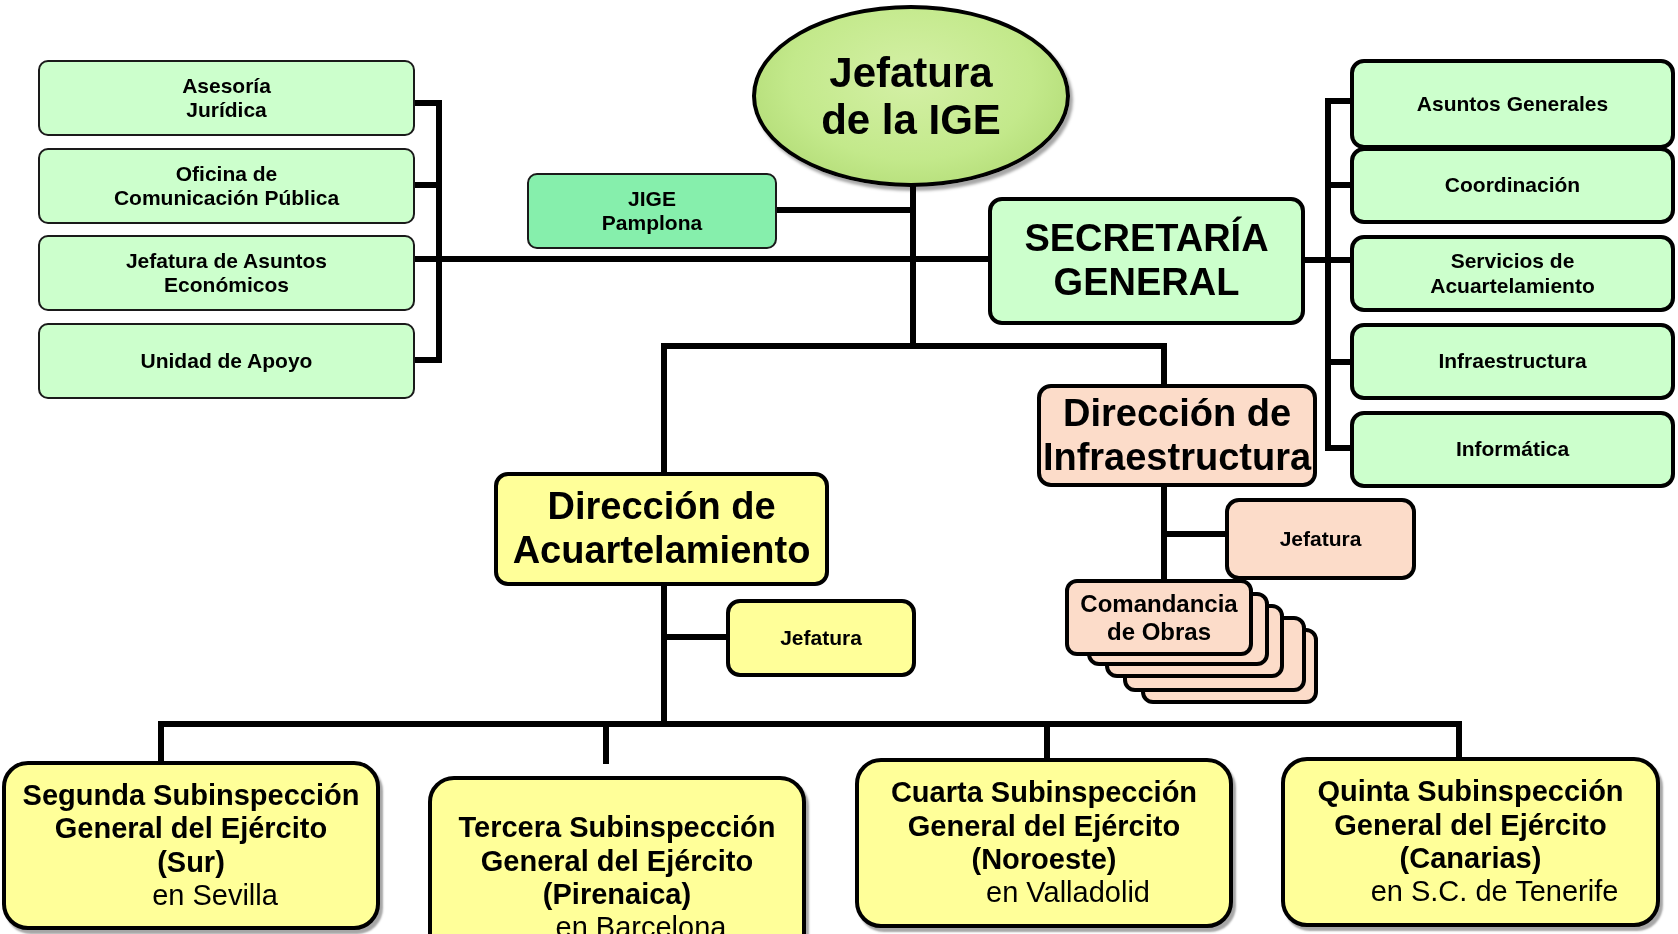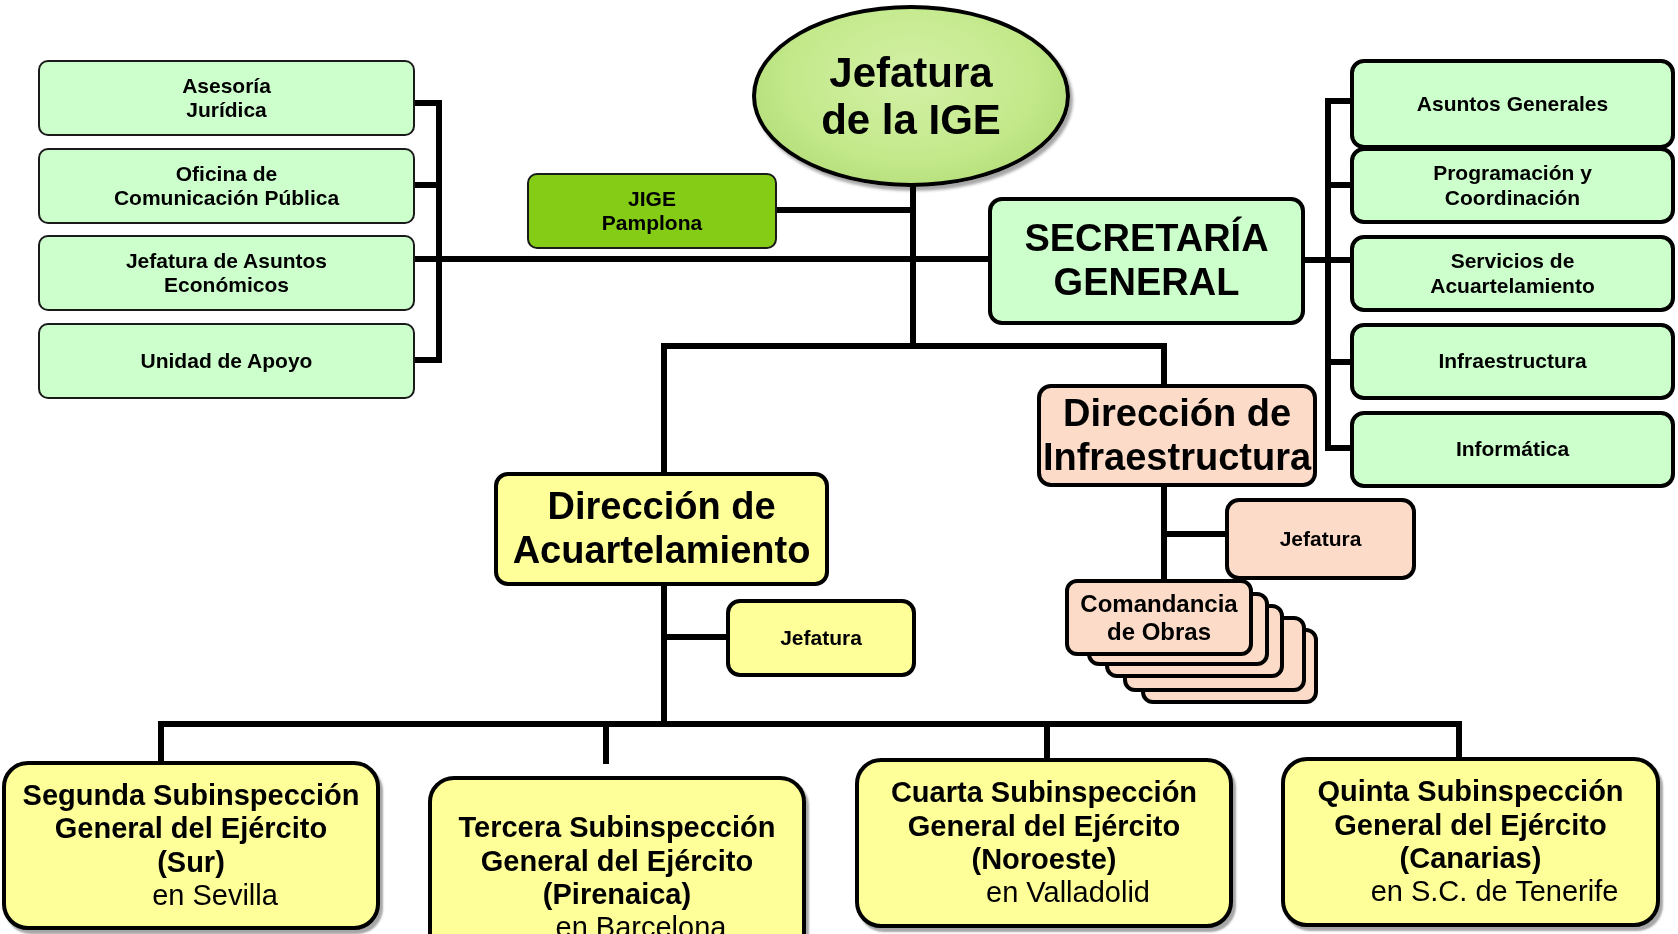--- a/index.html
+++ b/index.html
@@ -4,21 +4,21 @@
   <style>
     html, body { margin:0; padding:0; background:#ffffff; }
     body { width:1678px; height:934px; position:relative; overflow:hidden;
            font-family:"Liberation Sans", sans-serif; color:#000; }
     #lines { position:absolute; left:0; top:0; width:1678px; height:934px; }
     .box { position:absolute; box-sizing:border-box; display:flex; flex-direction:column;
            align-items:center; justify-content:center; text-align:center;
            font-weight:bold; line-height:1.15; }
     .green { background:#ccffcc; border:2px solid #1a1a1a; border-radius:10px; }
     .green.thick { border:4px solid #000; border-radius:14px; }
-    .dkgreen { background:#84cc16; border:2px solid #1a1a1a; border-radius:10px; }
+    .dkgreen { background:#86efac; border:2px solid #1a1a1a; border-radius:10px; }
     .yellow { background:#ffff99; border:4px solid #000; border-radius:14px; }
     .salmon { background:#fcdcc9; border:4px solid #000; border-radius:14px; }
     .bottom { border-radius:26px; box-shadow:3px 4px 2px rgba(0,0,0,0.35); }
     .t26 { font-size:21px; }
     .t28 { font-size:29px; }
     .t38 { font-size:38px; }
     .t24 { font-size:24px; }
     .reg { font-weight:normal;margin-left:48px; }
     .ellipse { position:absolute; left:752px; top:5px; width:318px; height:182px; box-sizing:border-box;
                border:4px solid #000; border-radius:50%;
@@ -98,21 +98,20 @@
 
 <div class="box green thick t38" style="left:988px;top:197px;width:317px;height:128px;">
   <span>SECRETARÍA</span>
   <span>GENERAL</span>
 </div>
 
 <div class="box green thick t26" style="left:1350px;top:59px;width:325px;height:90px;">
   <span>Asuntos Generales</span>
 </div>
 <div class="box green thick t26" style="left:1350px;top:147px;width:325px;height:77px;">
-  <span>Programación y</span>
   <span>Coordinación</span>
 </div>
 <div class="box green thick t26" style="left:1350px;top:235px;width:325px;height:77px;">
   <span>Servicios de</span>
   <span>Acuartelamiento</span>
 </div>
 <div class="box green thick t26" style="left:1350px;top:323px;width:325px;height:77px;">
   <span>Infraestructura</span>
 </div>
 <div class="box green thick t26" style="left:1350px;top:411px;width:325px;height:77px;">

